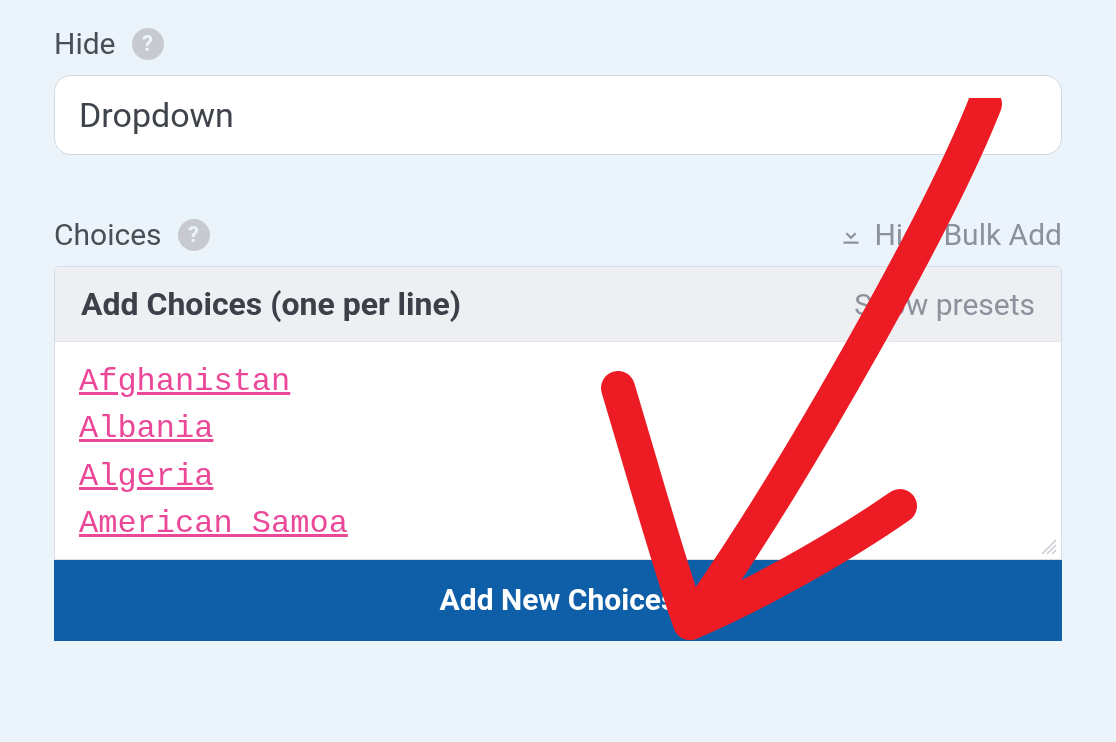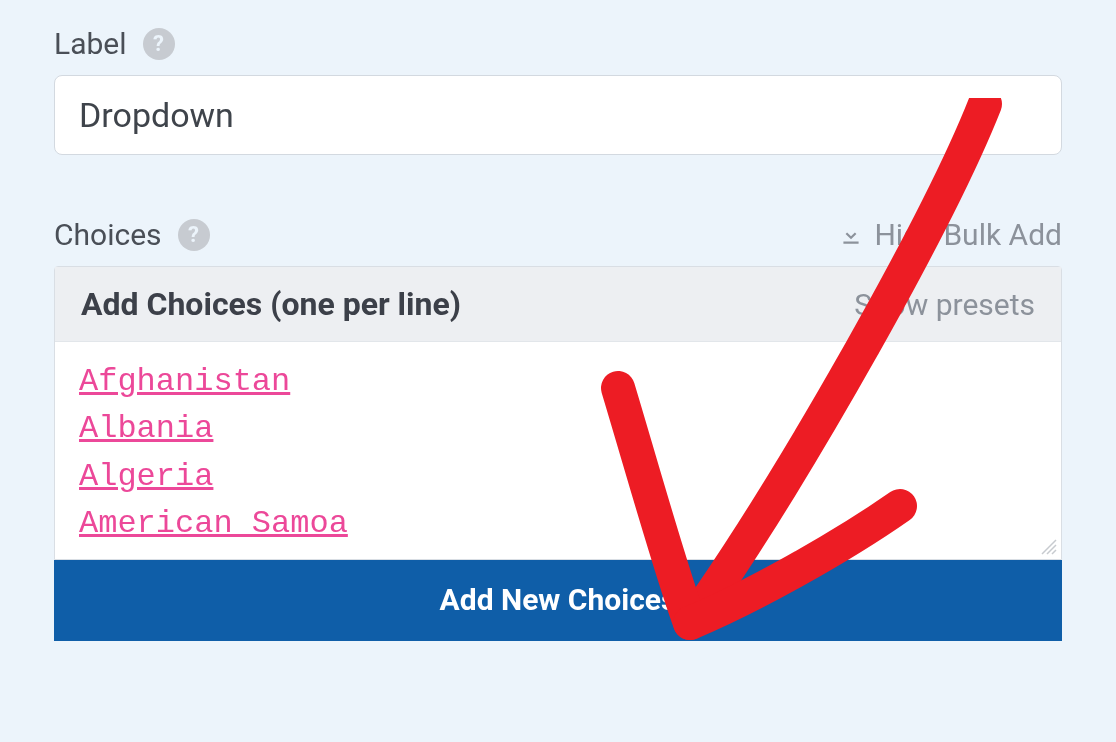--- a/index.html
+++ b/index.html
@@ -43,21 +43,21 @@
     font-weight: 700;
     display: inline-flex;
     align-items: center;
     justify-content: center;
     line-height: 1;
   }
   .text-input {
     width: 100%;
     height: 80px;
     border: 1px solid #d3d9e0;
-    border-radius: 8px;
+    border-radius: 17px;
     background: #fff;
     font-size: 34px;
     color: #3f444b;
     padding: 0 24px;
     outline: none;
     font-family: inherit;
   }
   .choices-section { margin-top: 62px; }
   .bulk-toggle {
     display: inline-flex;
@@ -151,21 +151,21 @@
   }
 </style>
 </head>
 <body>
 
 <div class="panel">
 
   
   <div class="field-row">
     <div class="field-label-group">
-      <span class="field-label">Label</span>
+      <span class="field-label">Hide</span>
       <span class="help-icon">?</span>
     </div>
   </div>
   <input type="text" class="text-input" value="Dropdown" style="">
 
   
   <div class="choices-section">
     <div class="field-row">
       <div class="field-label-group">
         <span class="field-label">Choices</span>

